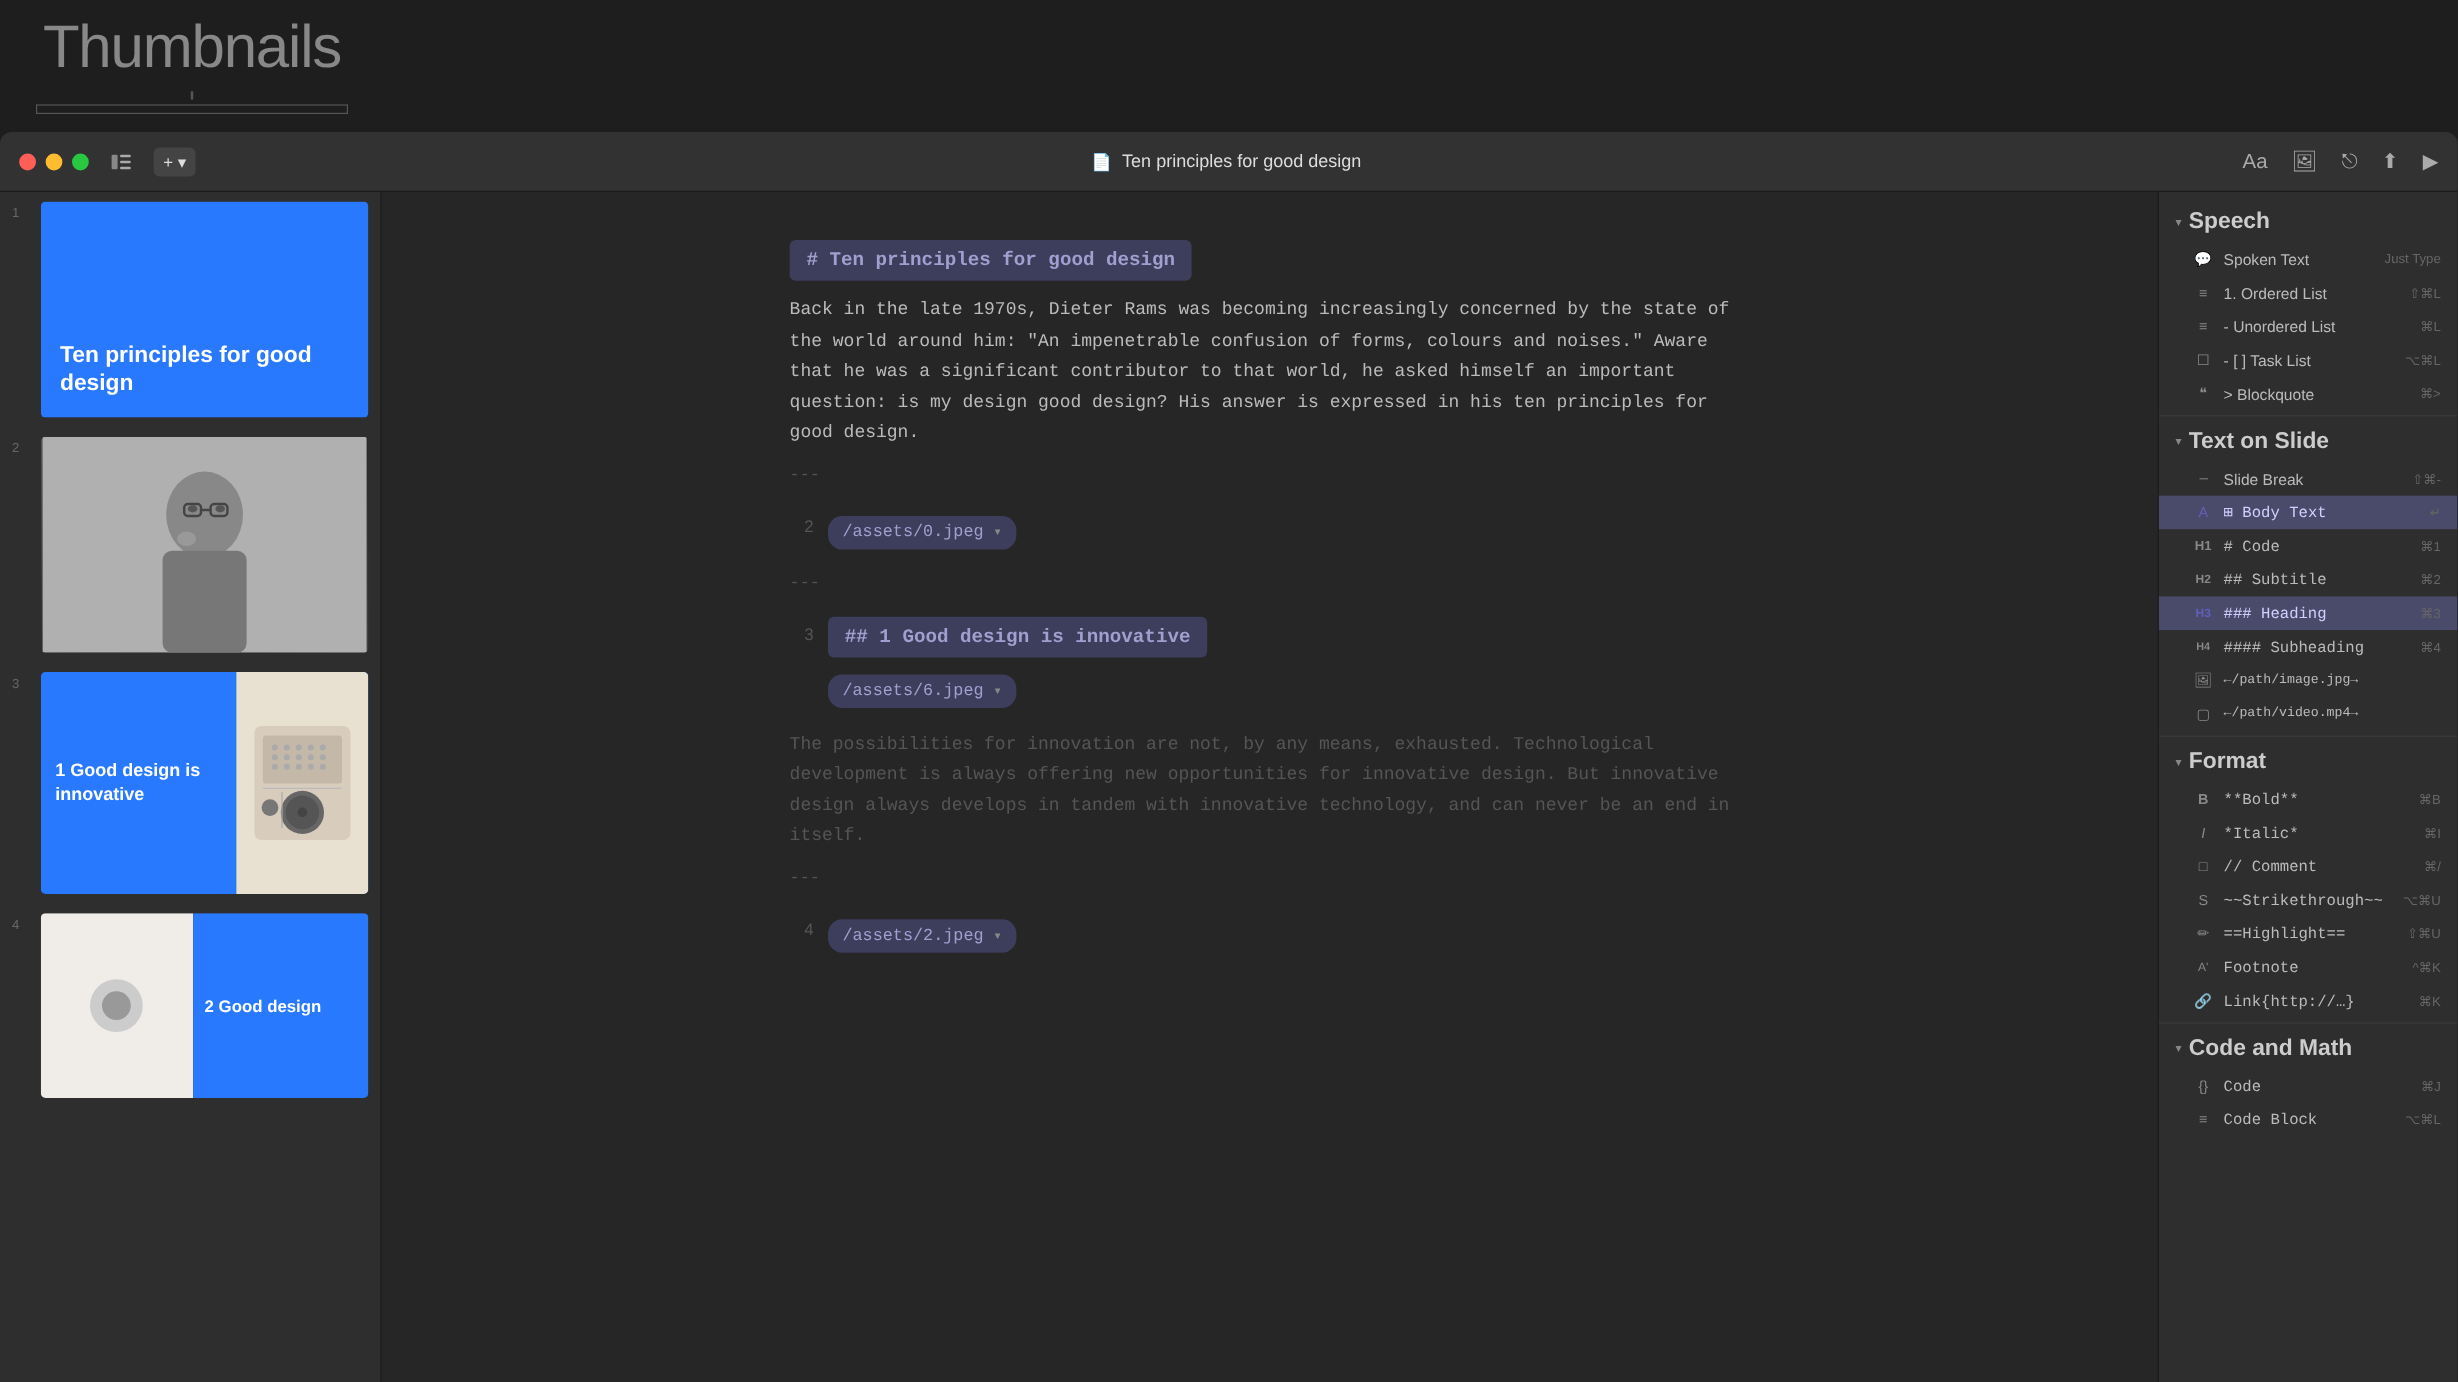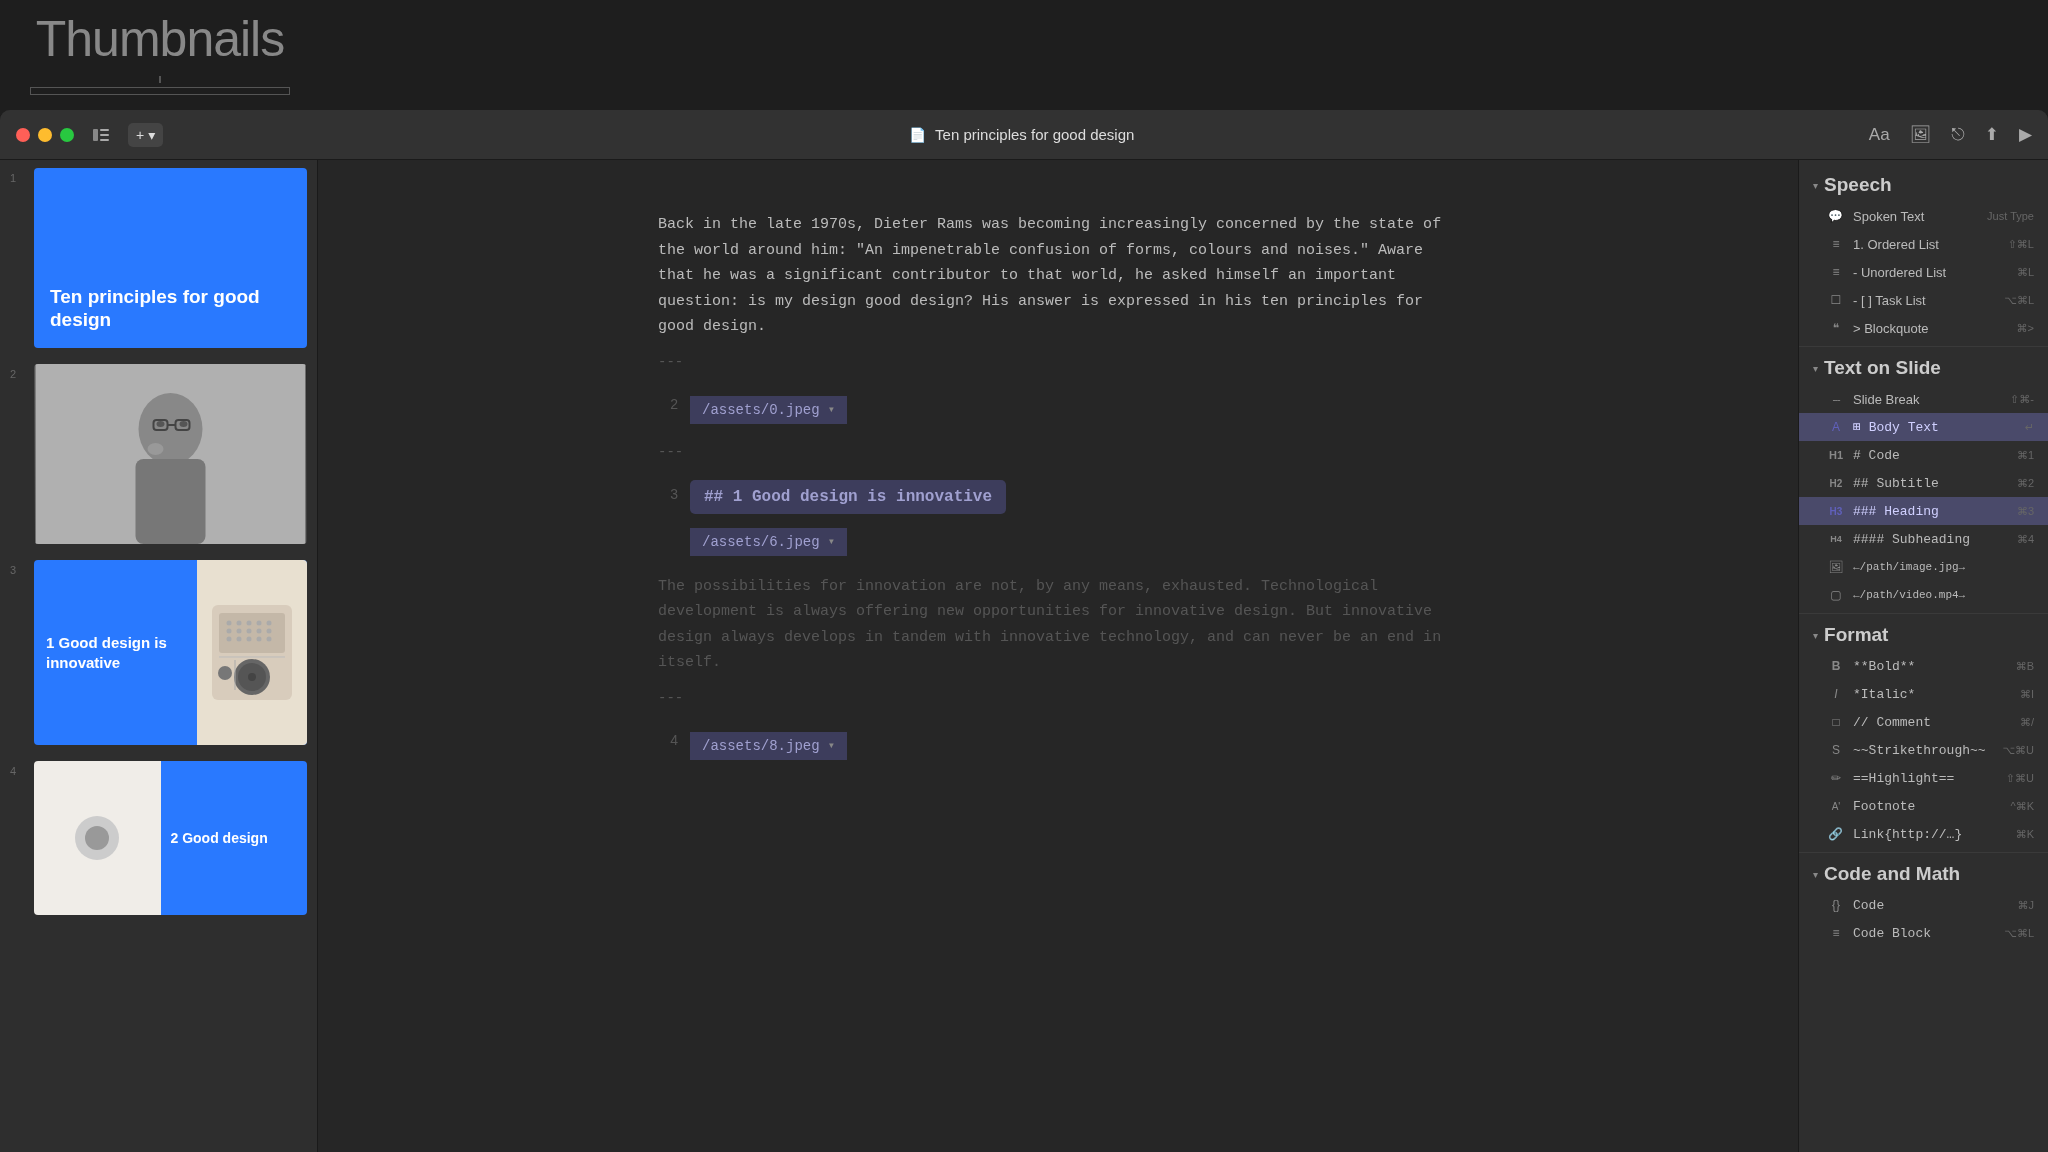--- a/index.html
+++ b/index.html
@@ -310,21 +310,21 @@
       color: #555;
       margin: 14px 0;
     }
 
     .asset-block {
       background: #3d3d5c;
       color: #a0a0d0;
       font-family: 'Courier New', monospace;
       font-size: 14px;
       padding: 6px 12px;
-      border-radius: 0;
+      border-radius: 12px;
       display: inline-flex;
       align-items: center;
       gap: 8px;
       margin: 6px 0;
     }
     .asset-chevron {
       font-size: 12px;
       color: #888;
     }
 
@@ -564,20 +564,23 @@
           </div>
         </div>
       </div>
 
     </div>
 
     <div class="editor-area">
       <div class="editor-content">
 
         <div class="slide-block">
+          <div class="block-content">
+            <span class="heading-block"># Ten principles for good design</span>
+          </div>
 
           <div class="body-text">Back in the late 1970s, Dieter Rams was becoming increasingly concerned by the state of the world around him: "An impenetrable confusion of forms, colours and noises." Aware that he was a significant contributor to that world, he asked himself an important question: is my design good design? His answer is expressed in his ten principles for good design.</div>
 
           <div class="separator">---</div>
         </div>
 
         <div class="slide-block">
           <div class="block-row">
             <span class="block-num">2</span>
             <div class="block-content">
@@ -611,21 +614,21 @@
           <div class="body-text dimmed-text">The possibilities for innovation are not, by any means, exhausted. Technological development is always offering new opportunities for innovative design. But innovative design always develops in tandem with innovative technology, and can never be an end in itself.</div>
 
           <div class="separator">---</div>
         </div>
 
         <div class="slide-block">
           <div class="block-row">
             <span class="block-num">4</span>
             <div class="block-content">
               <div class="asset-block">
-                <span>/assets/8.jpeg</span>
+                <span>/assets/2.jpeg</span>
                 <span class="asset-chevron">▾</span>
               </div>
             </div>
           </div>
         </div>
 
       </div>
     </div>
 
     <div class="right-panel">

